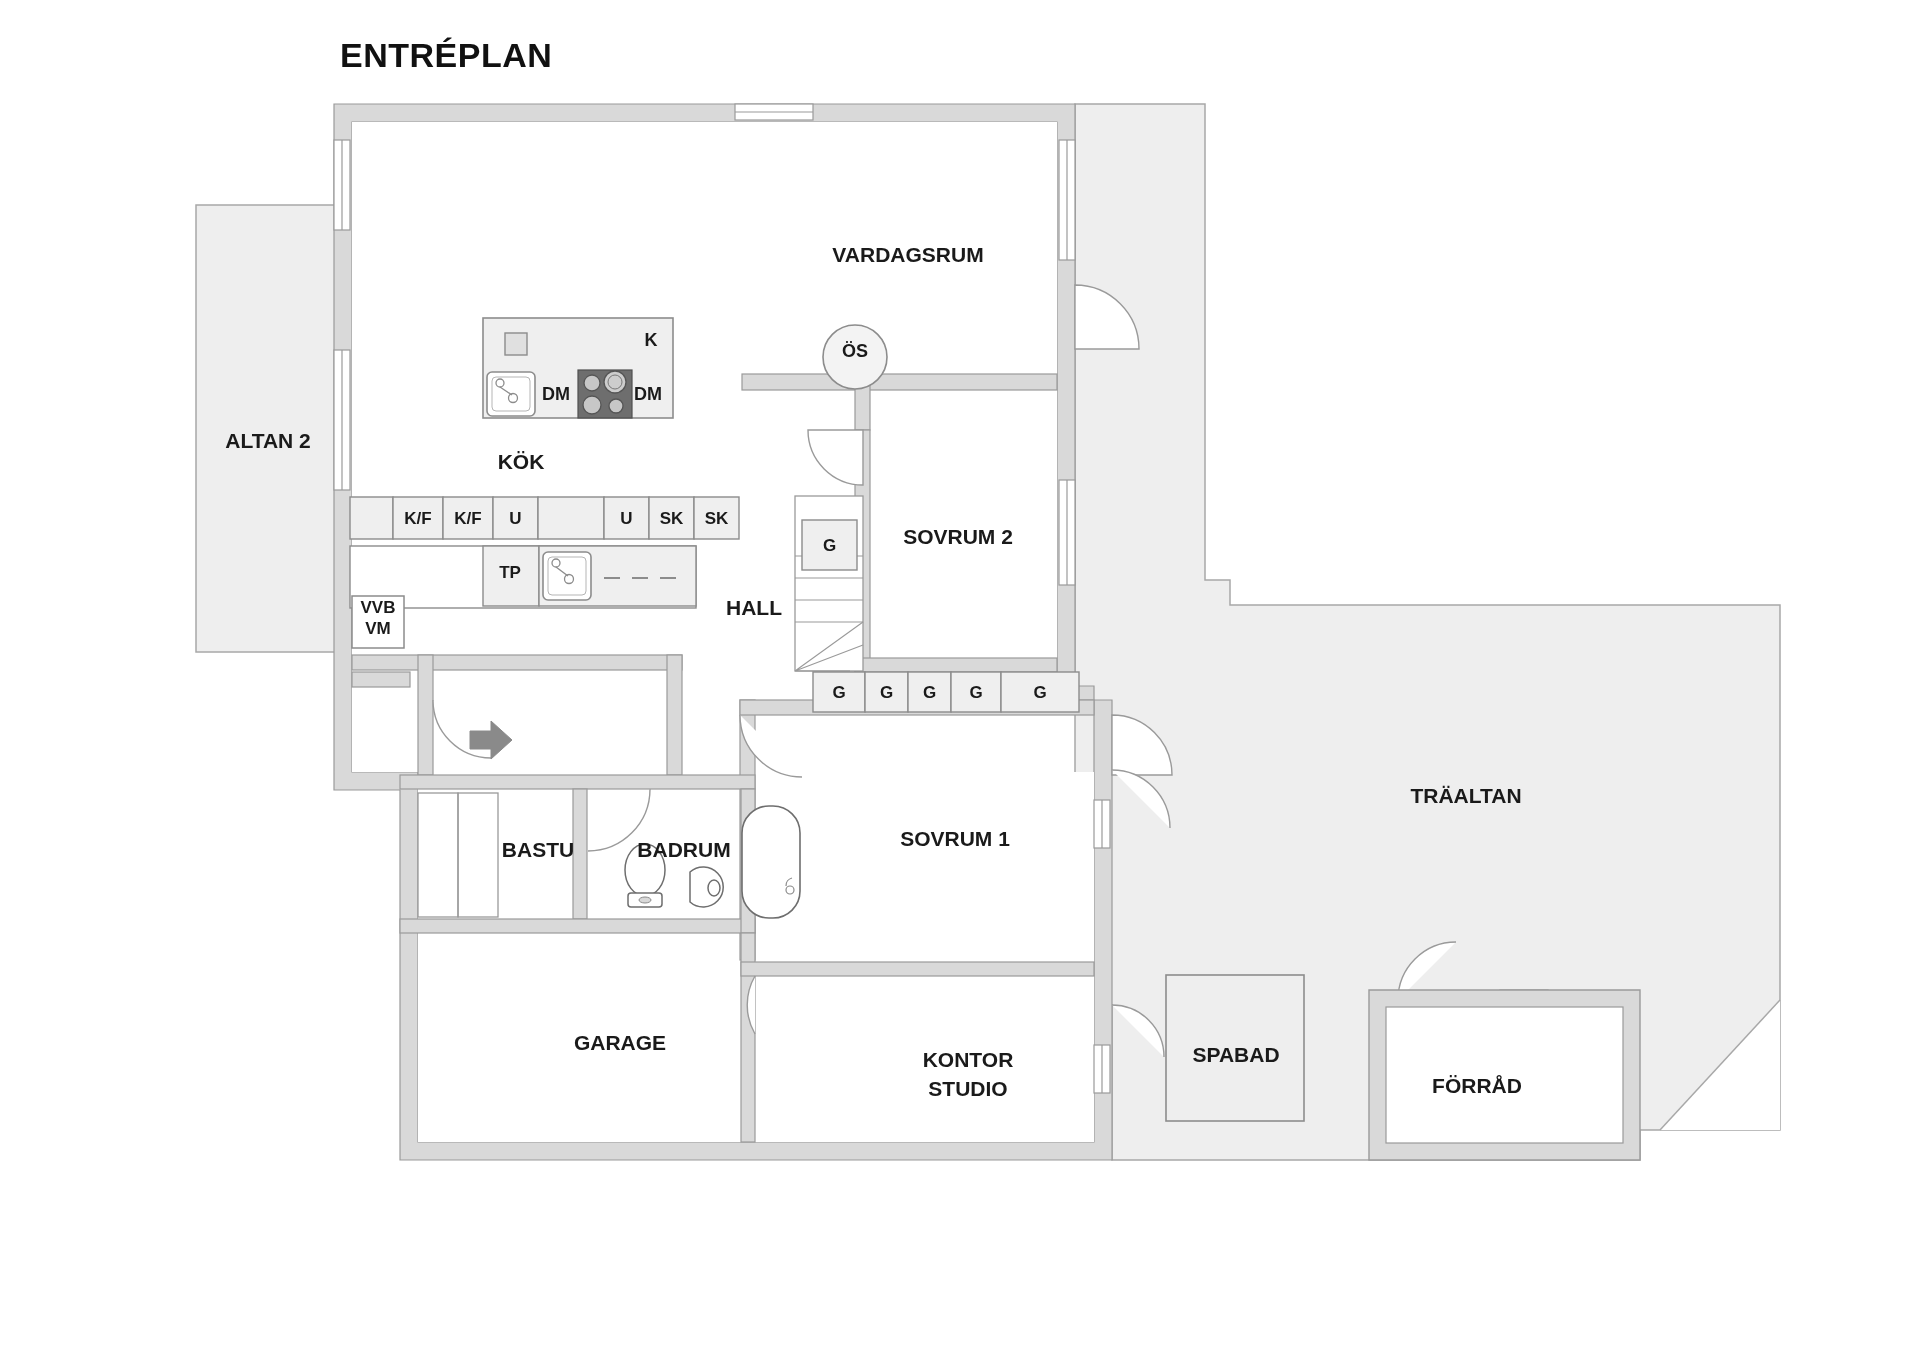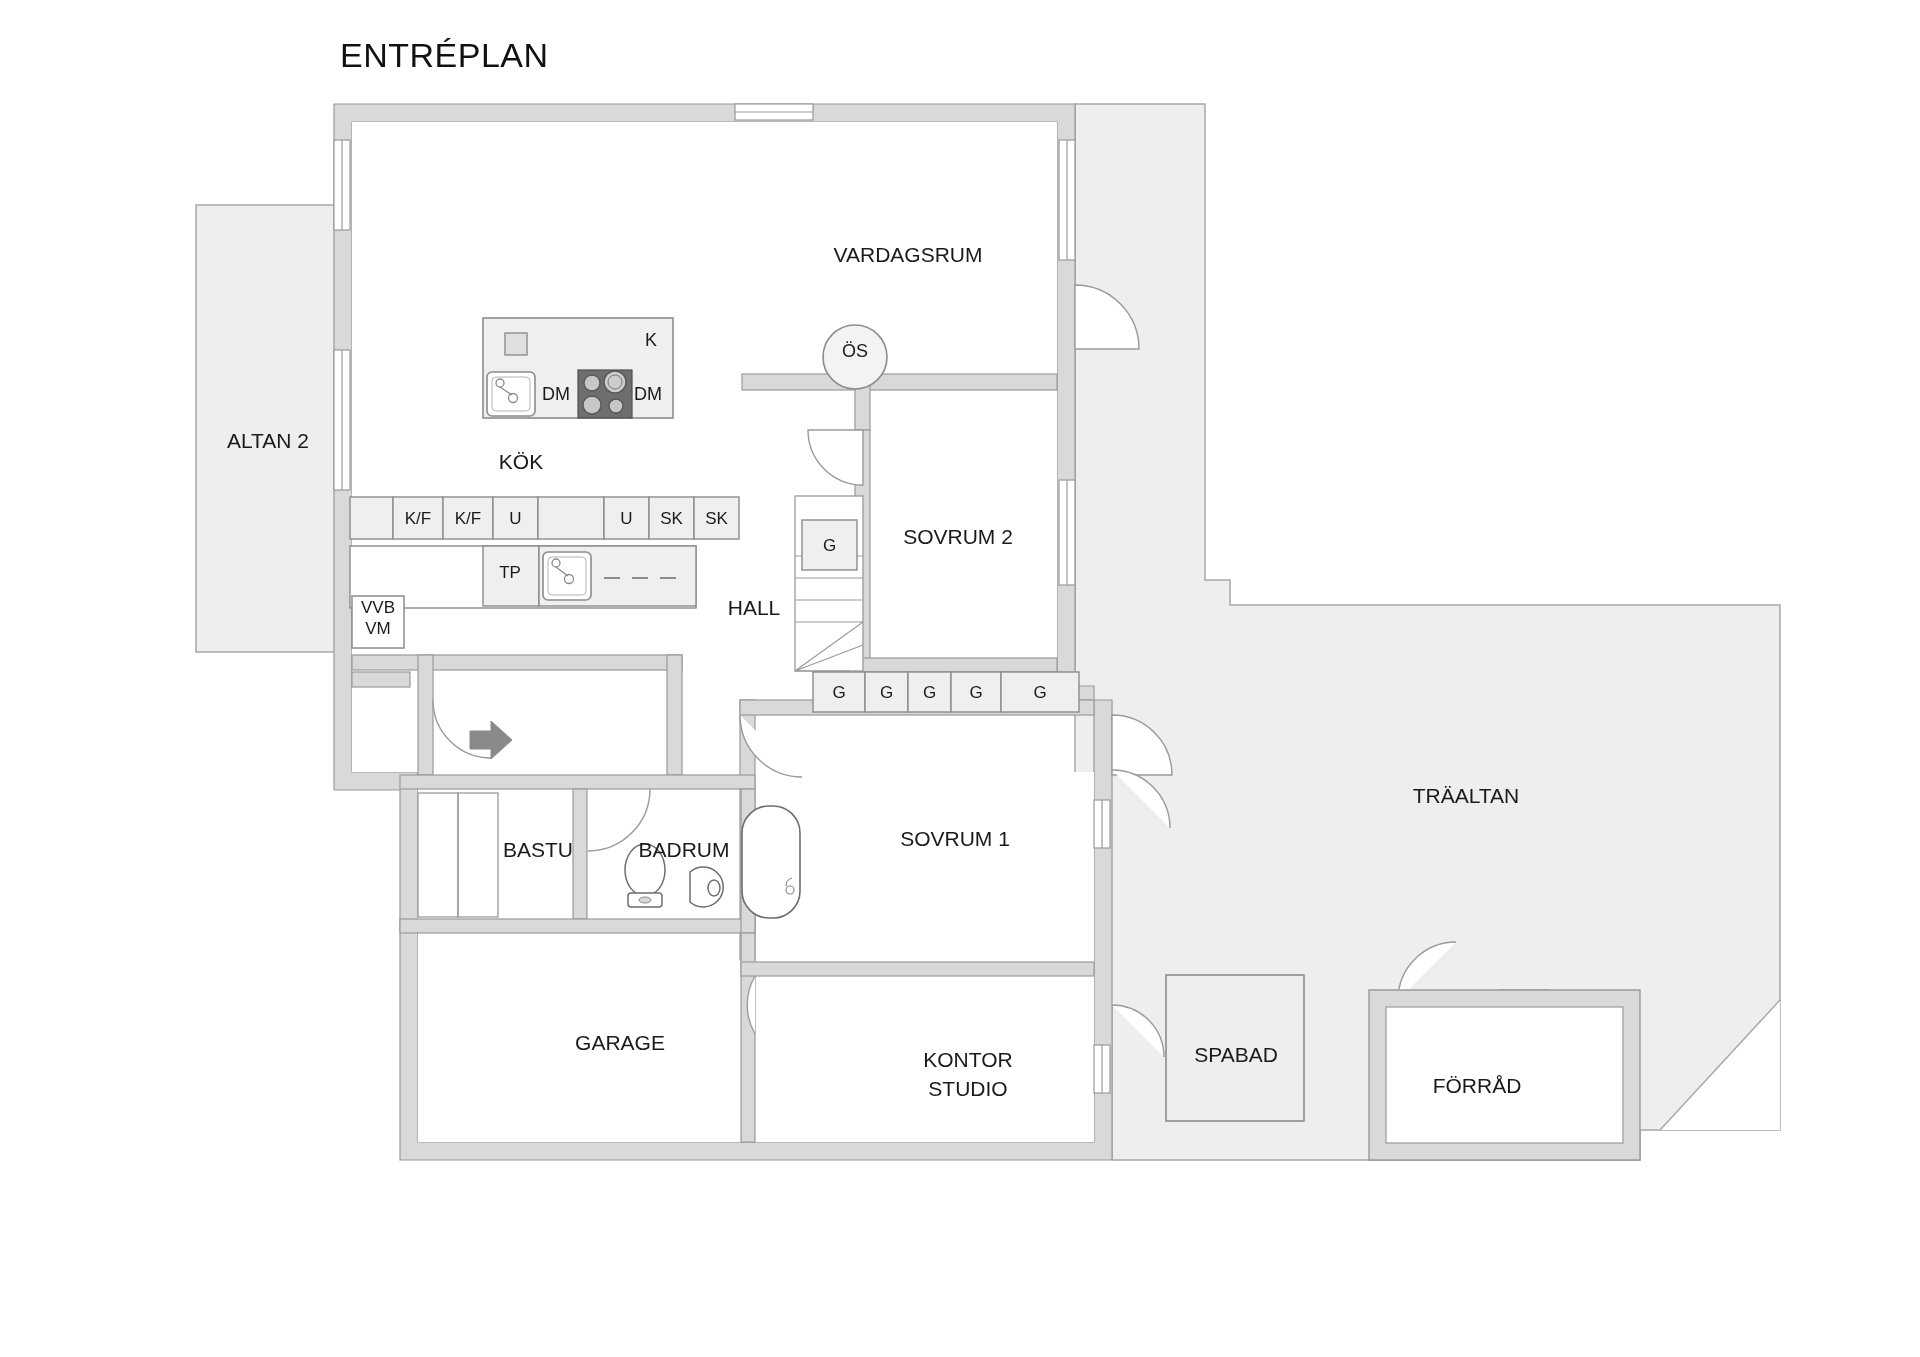--- a/index.html
+++ b/index.html
@@ -1,18 +1,18 @@
 <!DOCTYPE html>
 <html><head>
 <meta charset="utf-8">
 <style>
   html,body{margin:0;padding:0;background:#ffffff;}
   body{width:1920px;height:1357px;position:relative;overflow:hidden;
        font-family:"Liberation Sans","DejaVu Sans",sans-serif;color:#1a1a1a;}
-  #plan{position:absolute;left:0;top:0;width:1920px;height:1357px;}
+  #plan{position:absolute;left:0;top:0;width:1920px;height:1357px;font-weight:bold;}
   .title{position:absolute;left:340px;top:36px;font-size:34px;letter-spacing:.5px;color:#111;}
   svg{position:absolute;left:0;top:0;}
   text{font-family:"Liberation Sans","DejaVu Sans",sans-serif;fill:#1a1a1a;}
   .rlabel{font-size:21px;}
   .slabel{font-size:18px;}
   .tlabel{font-size:17px;}
 </style>
 </head>
 <body>
 

